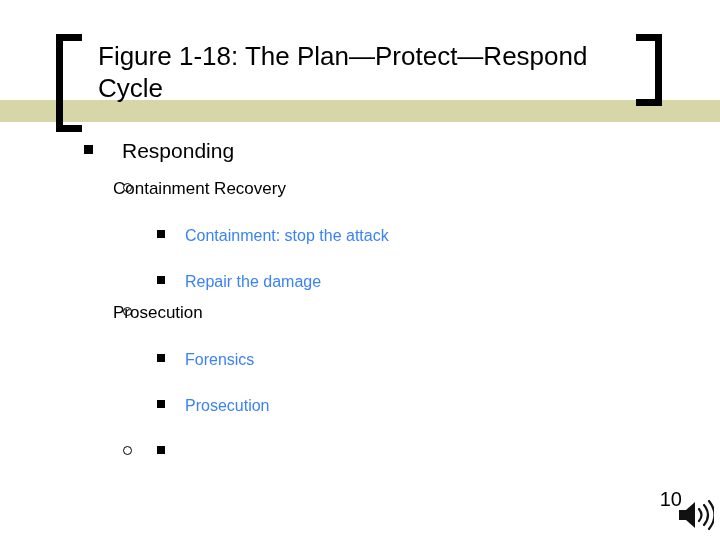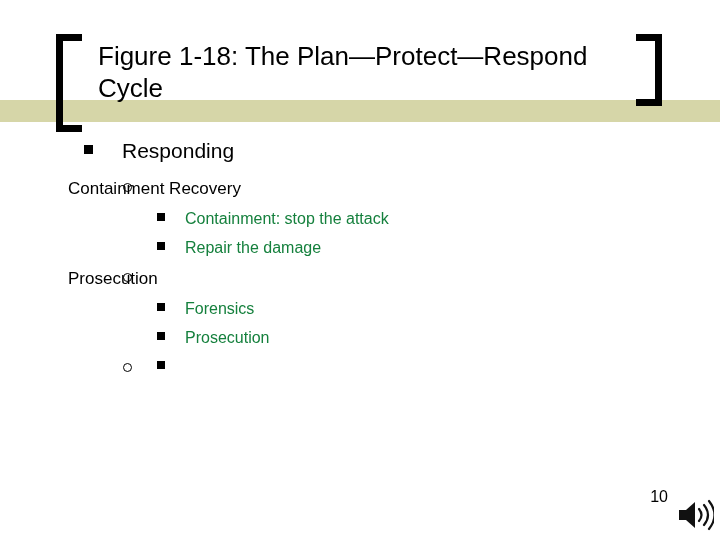--- a/index.html
+++ b/index.html
@@ -81,60 +81,60 @@
   .lvl1 .bullet {
     position: absolute;
     left: 84px;
     top: 7px;
     width: 9px;
     height: 9px;
     background: #000000;
   }
   .lvl2 {
     position: relative;
-    padding-left: 68px;
+    padding-left: 113px;
     font-size: 17px;
     line-height: 22px;
     color: #000000;
     margin-top: 10px;
   }
   .lvl2 .bullet {
     position: absolute;
     left: 123px;
     top: 5px;
     width: 9px;
     height: 9px;
     border: 1.5px solid #000000;
     border-radius: 50%;
     box-sizing: border-box;
   }
   .lvl3 {
     position: relative;
     padding-left: 185px;
     font-size: 16px;
     line-height: 21px;
-    color: #15803d;
-    margin-top: 8px;
+    color: #3b82f6;
+    margin-top: 25px;
   }
   .lvl3 .bullet {
     position: absolute;
     left: 157px;
     top: 5px;
     width: 8px;
     height: 8px;
     background: #000000;
   }
   .group { margin-bottom: 8px; }
 
   
   .page-num {
     position: absolute;
-    right: 52px;
+    right: 38px;
     top: 488px;
-    font-size: 16px;
+    font-size: 20px;
     color: #000000;
   }
 
   
   .speaker {
     position: absolute;
     right: 6px;
     top: 498px;
     width: 38px;
     height: 34px;

